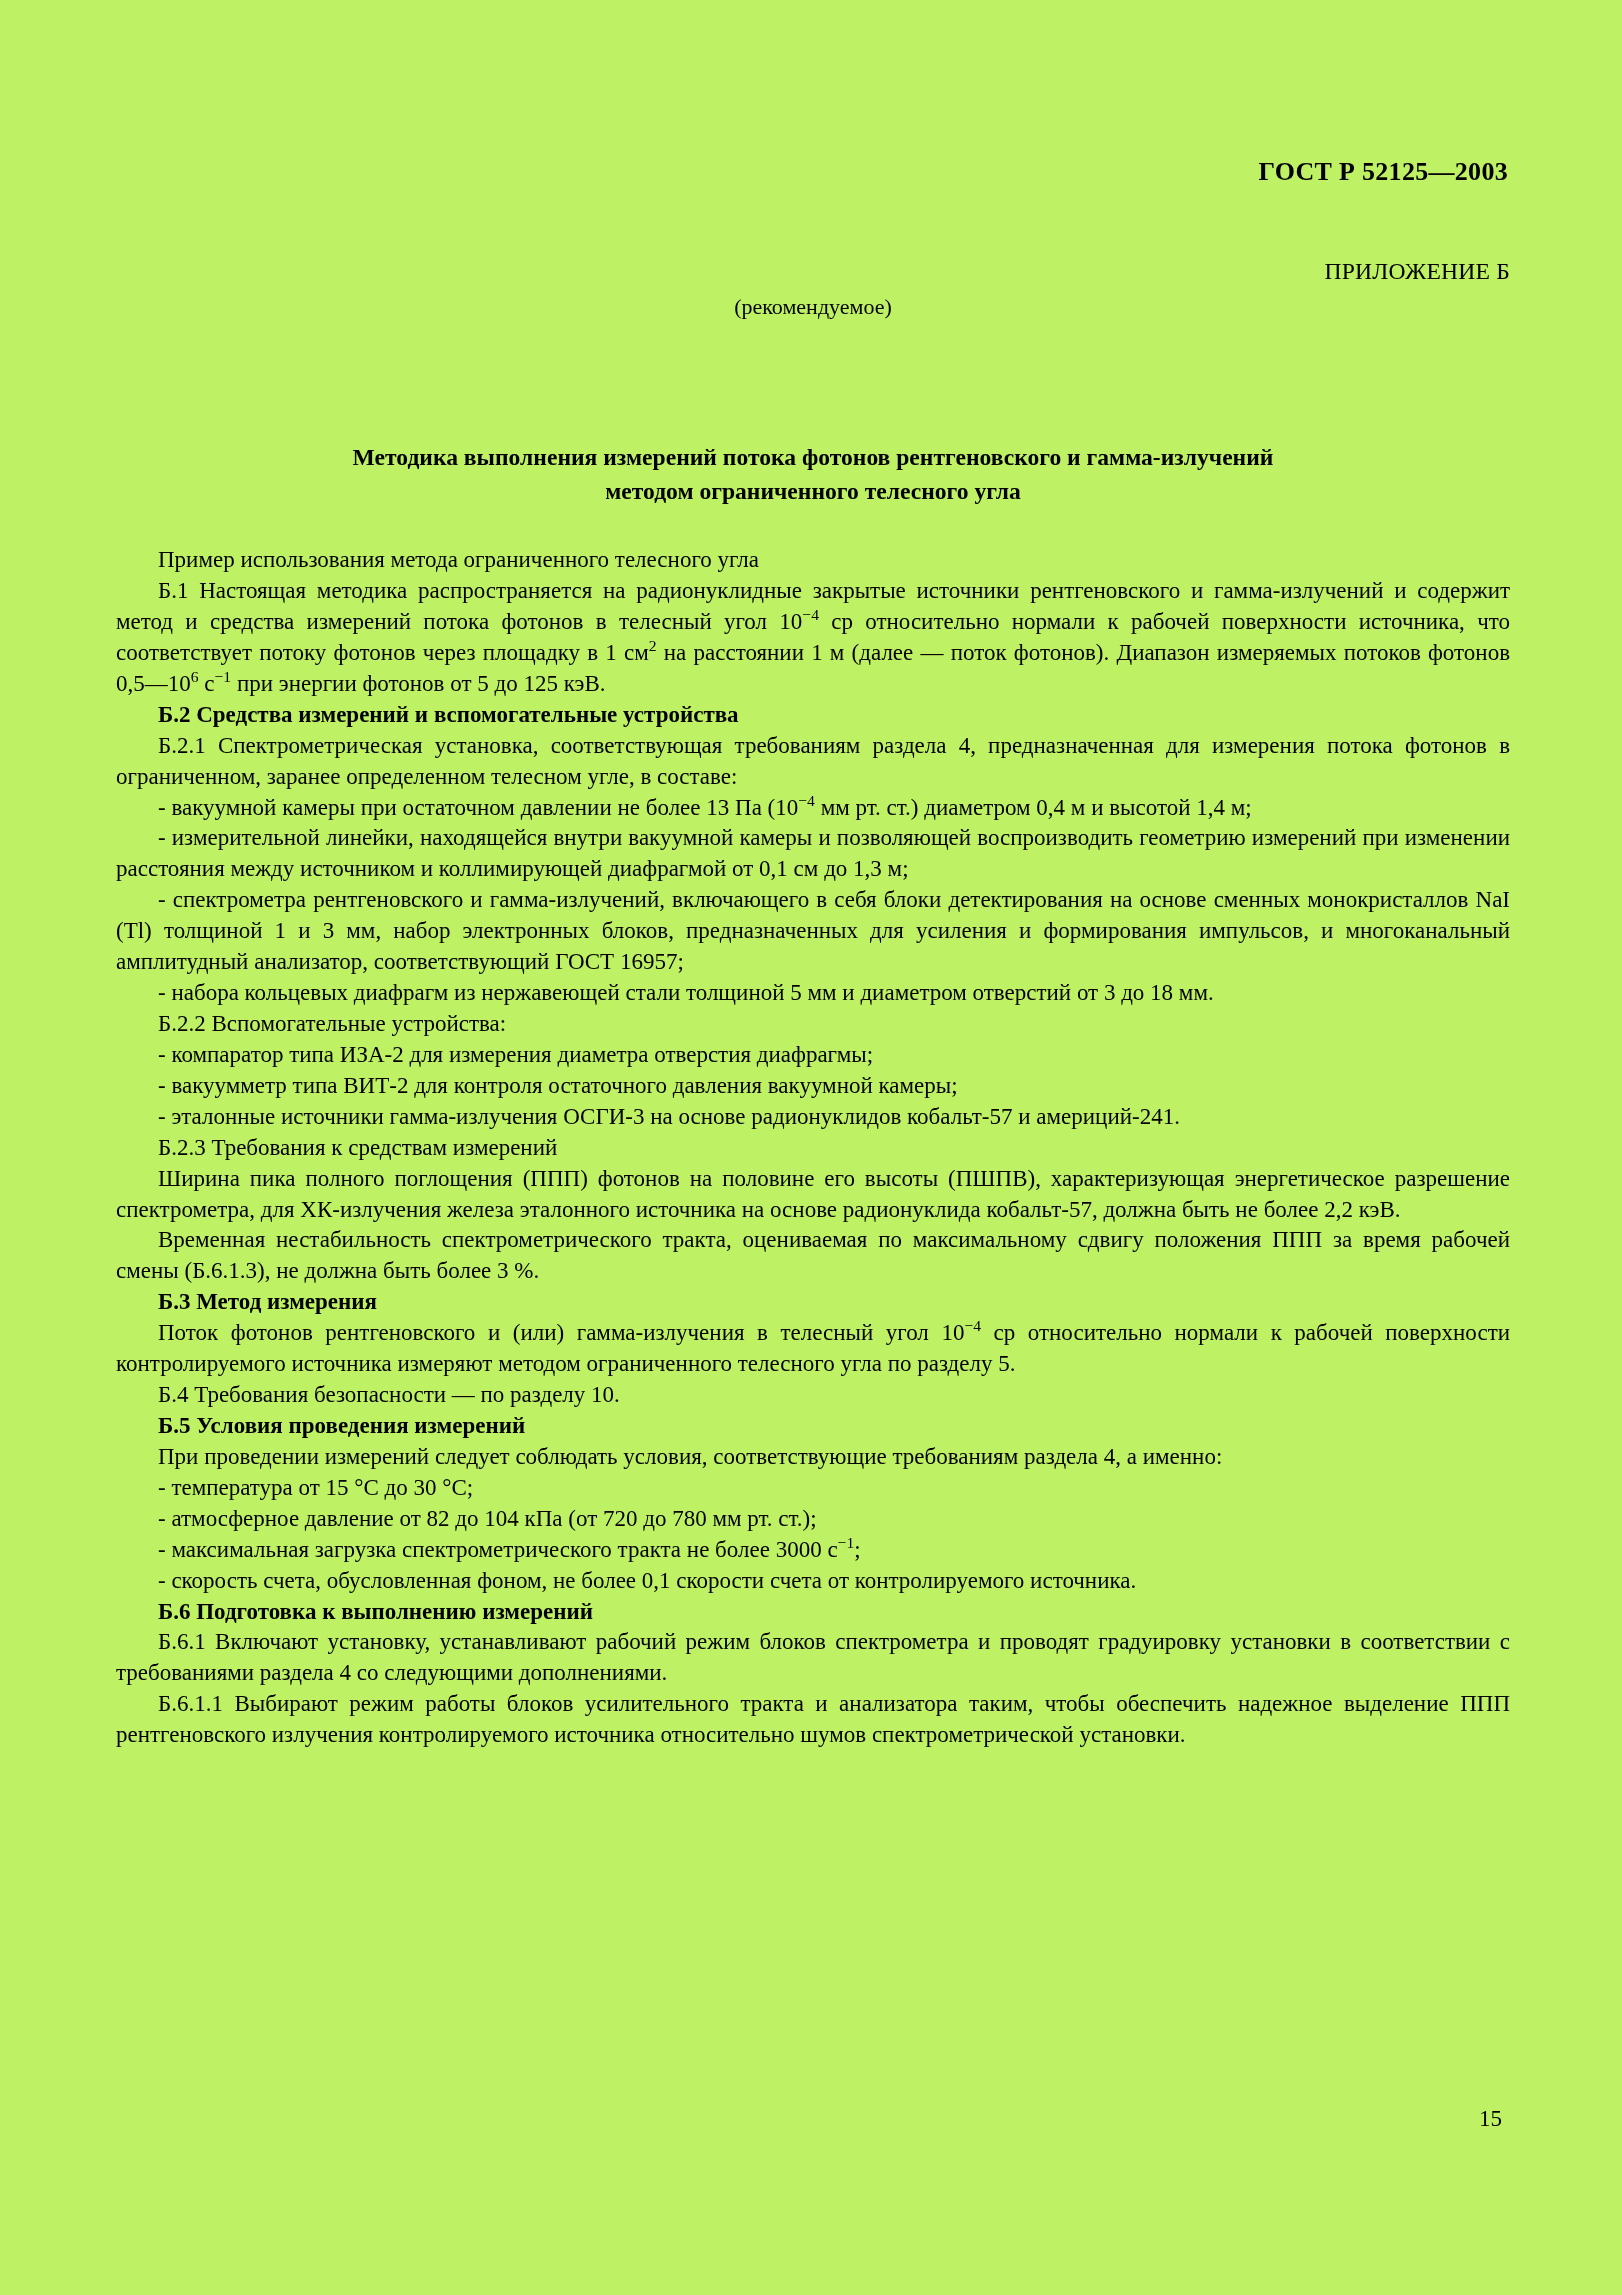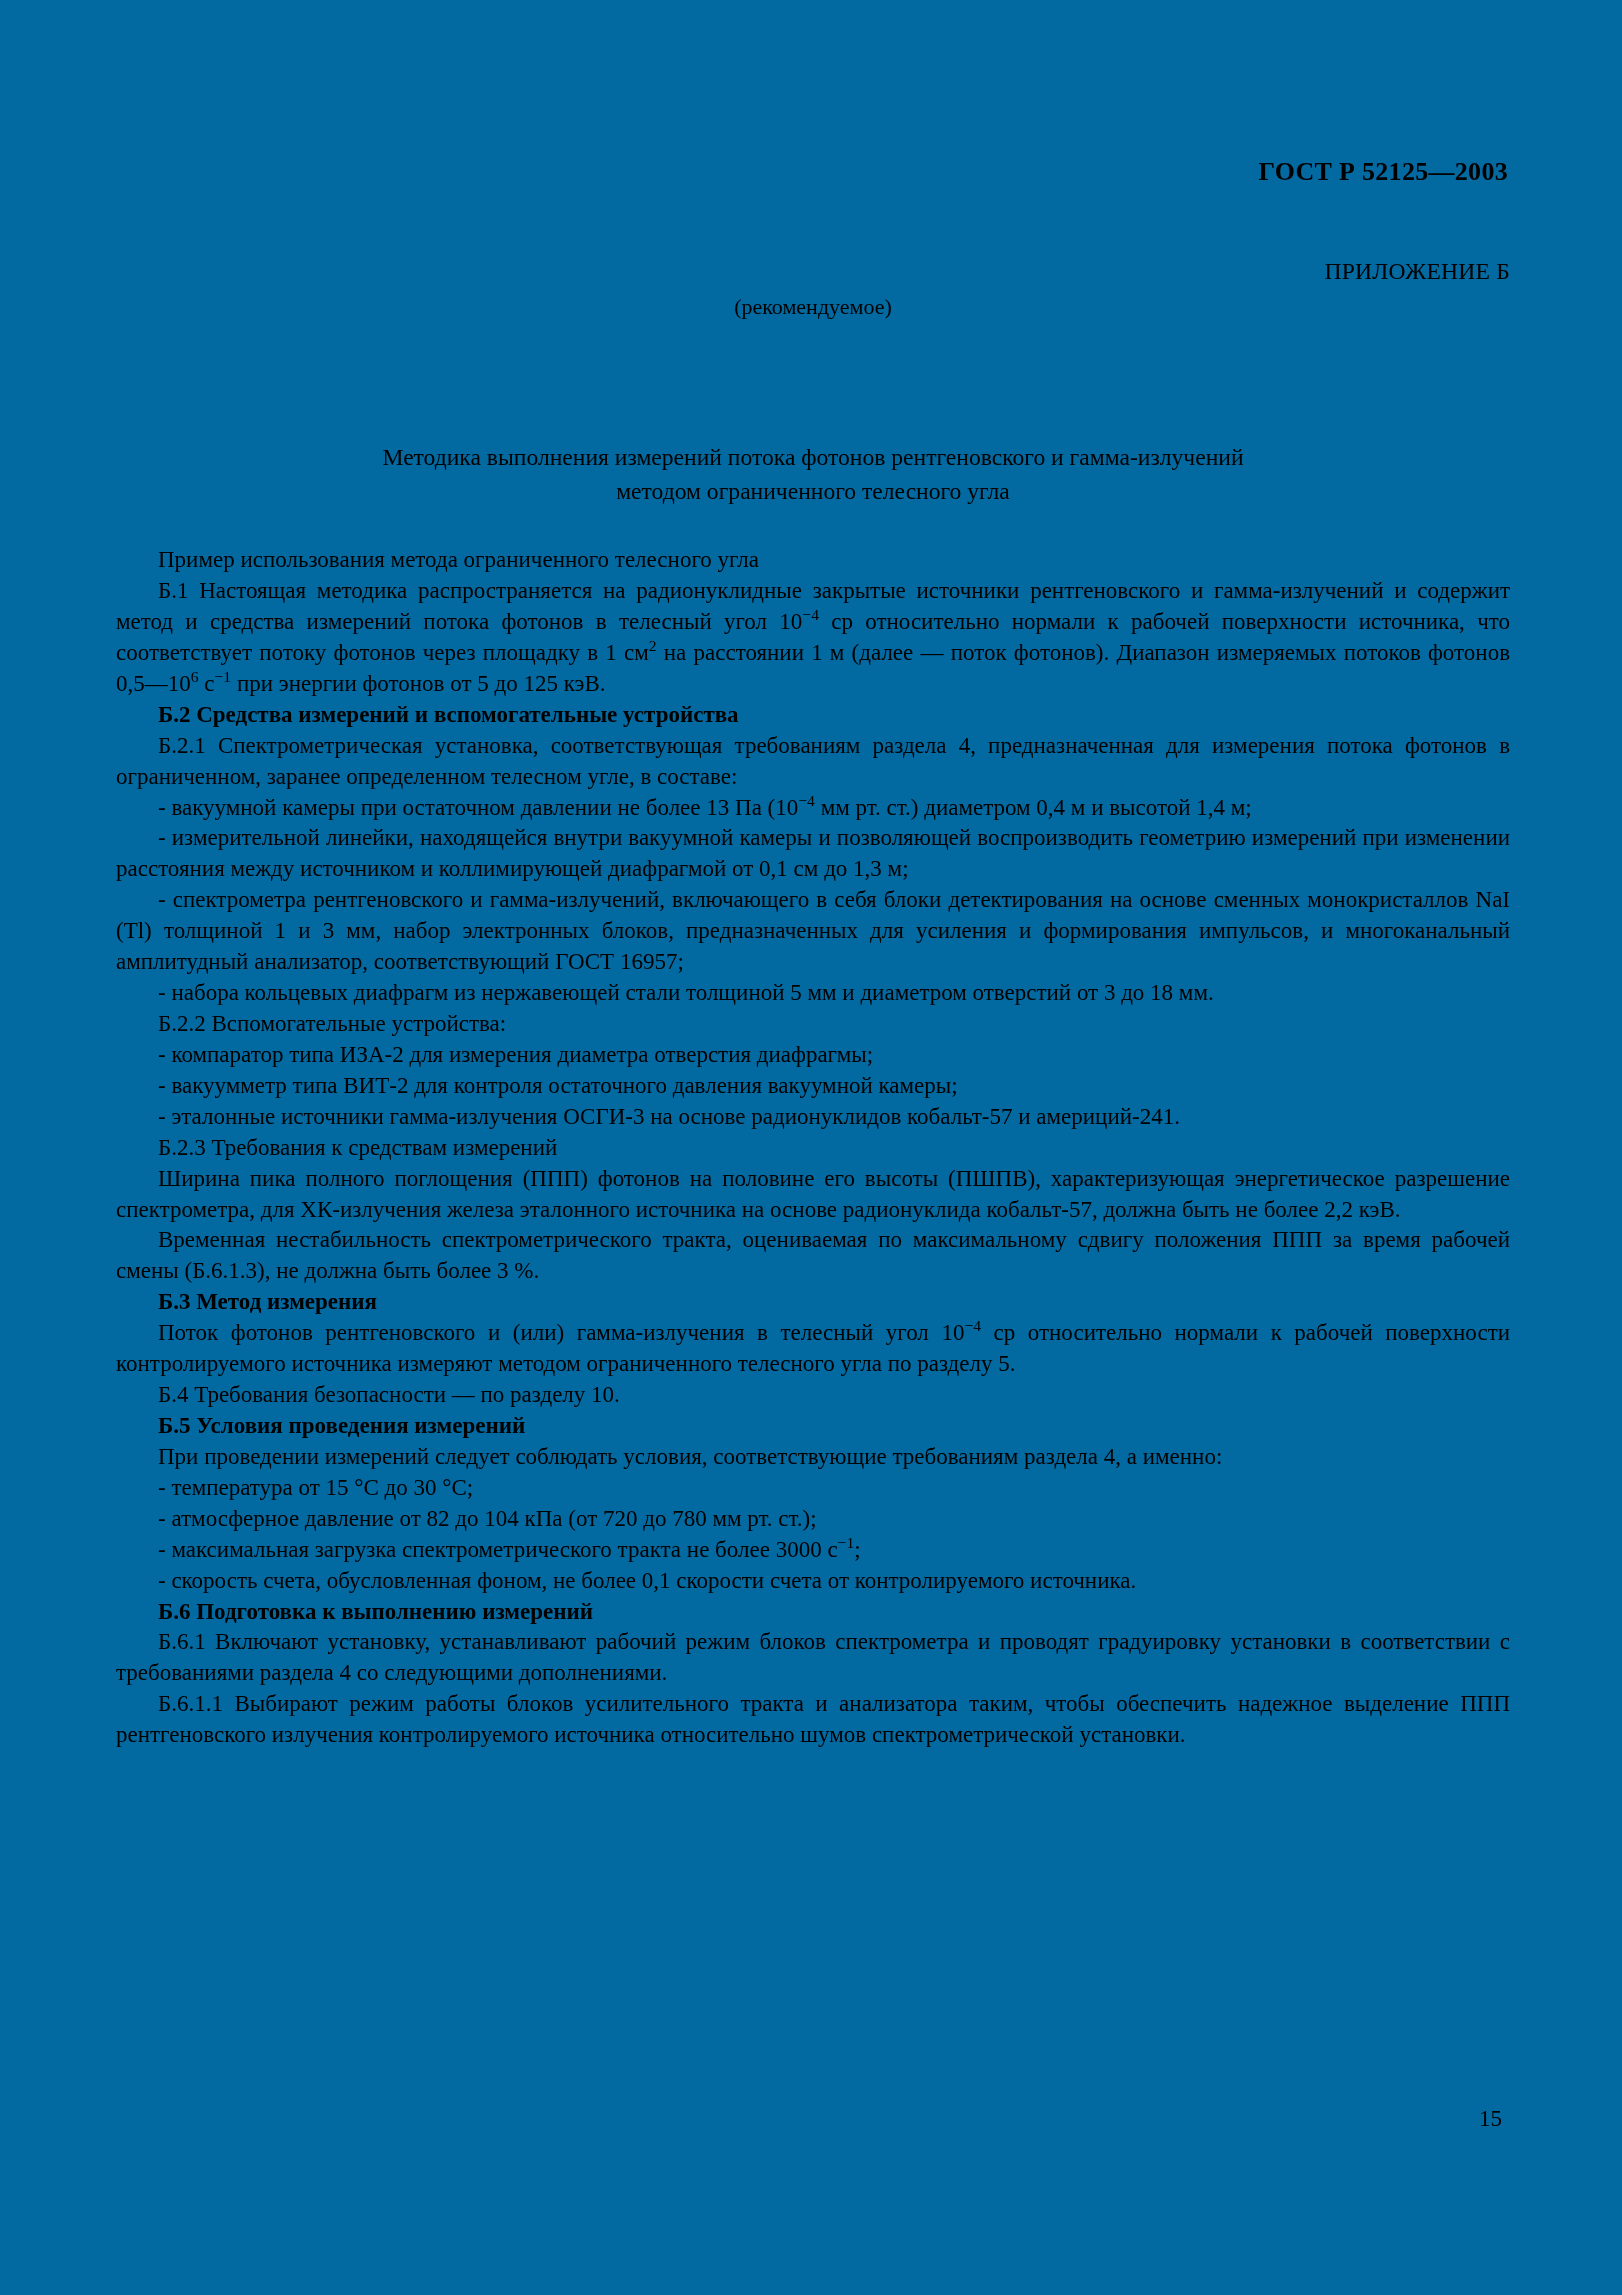--- a/index.html
+++ b/index.html
@@ -9,21 +9,21 @@
   }
   body {
     font-family: "Liberation Serif", serif;
     color: #000000;
   }
   .page {
     position: relative;
     width: 1622px;
     height: 2295px;
     margin: 0 auto;
-    background: #0369a1;
+    background: #bef264;
     box-sizing: border-box;
     padding: 6px;
   }
   .content {
     position: absolute;
     left: 116px;
     top: 0;
     width: 1394px;
   }
   .header-std {
@@ -40,21 +40,21 @@
     margin-top: 71px;
     letter-spacing: 0.2px;
   }
   .annex-sub {
     text-align: center;
     font-size: 22px;
     margin-top: 9.2px;
   }
   .doc-title {
     text-align: center;
-    font-weight: normal;
+    font-weight: bold;
     font-size: 23.6px;
     line-height: 1.42;
     margin-top: 121px;
     padding: 0 39px;
   }
   .body-text {
     margin-top: 37px;
     font-size: 23px;
     line-height: 1.345;
     text-align: justify;

